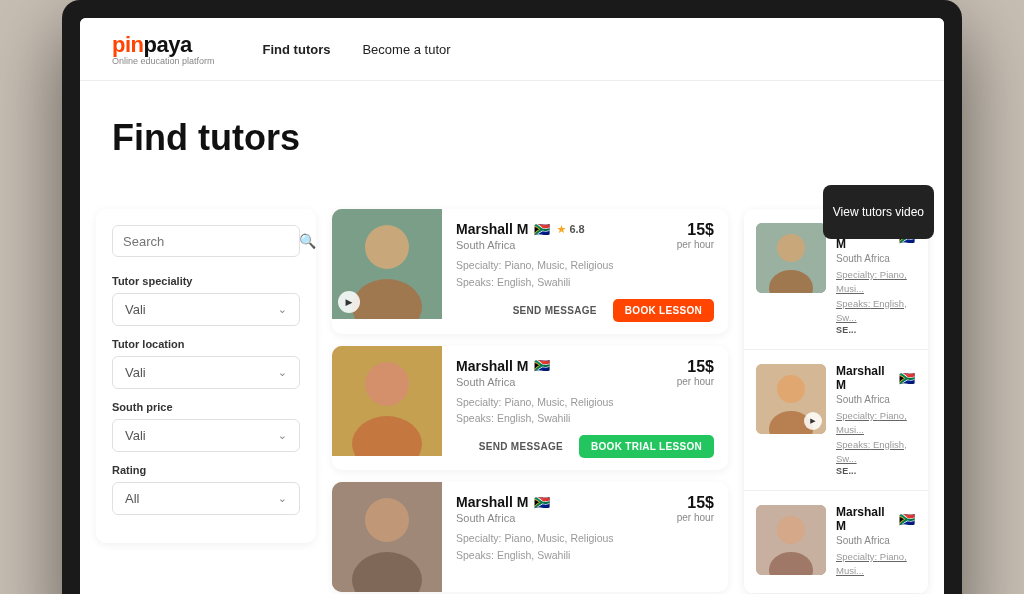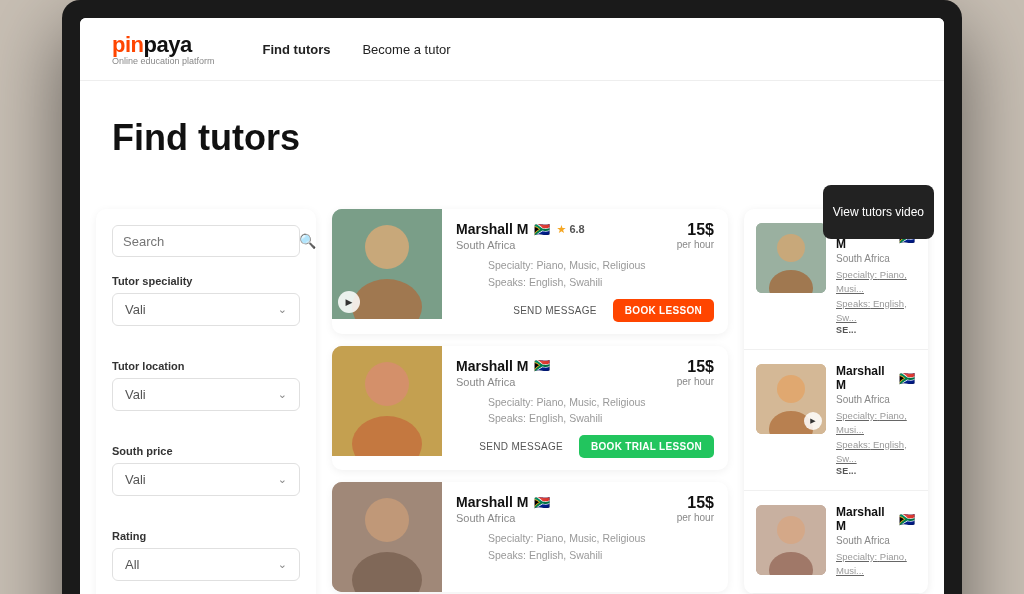--- a/index.html
+++ b/index.html
@@ -111,21 +111,21 @@
       font-size: 13px;
       color: #555;
       flex: 1;
       background: transparent;
     }
     .search-icon {
       color: #888;
       font-size: 14px;
     }
     .filter-group {
-      margin-bottom: 34px;
+      margin-bottom: 12px;
     }
     .filter-label {
       font-size: 11px;
       font-weight: 600;
       color: #333;
       margin-bottom: 6px;
     }
     .filter-select {
       display: flex;
       align-items: center;
@@ -251,38 +251,37 @@
     }
     .price-per {
       font-size: 10px;
       color: #888;
     }
     .tutor-details {
       font-size: 10.5px;
       color: #666;
       line-height: 1.6;
       margin-bottom: 8px;
-      margin-left: 32px;
     }
     .tutor-details span {
       color: #999;
     }
     .tutor-actions {
       display: flex;
       justify-content: flex-end;
       gap: 8px;
       align-items: center;
     }
     .btn-send {
       font-size: 10px;
       color: #555;
       background: none;
       border: none;
       cursor: pointer;
-      font-weight: 400;
+      font-weight: 700;
       letter-spacing: 0.3px;
       text-transform: uppercase;
       padding: 4px 8px;
     }
     .btn-book {
       font-size: 10px;
       font-weight: 700;
       color: #fff;
       background: #ff4500;
       border: none;

